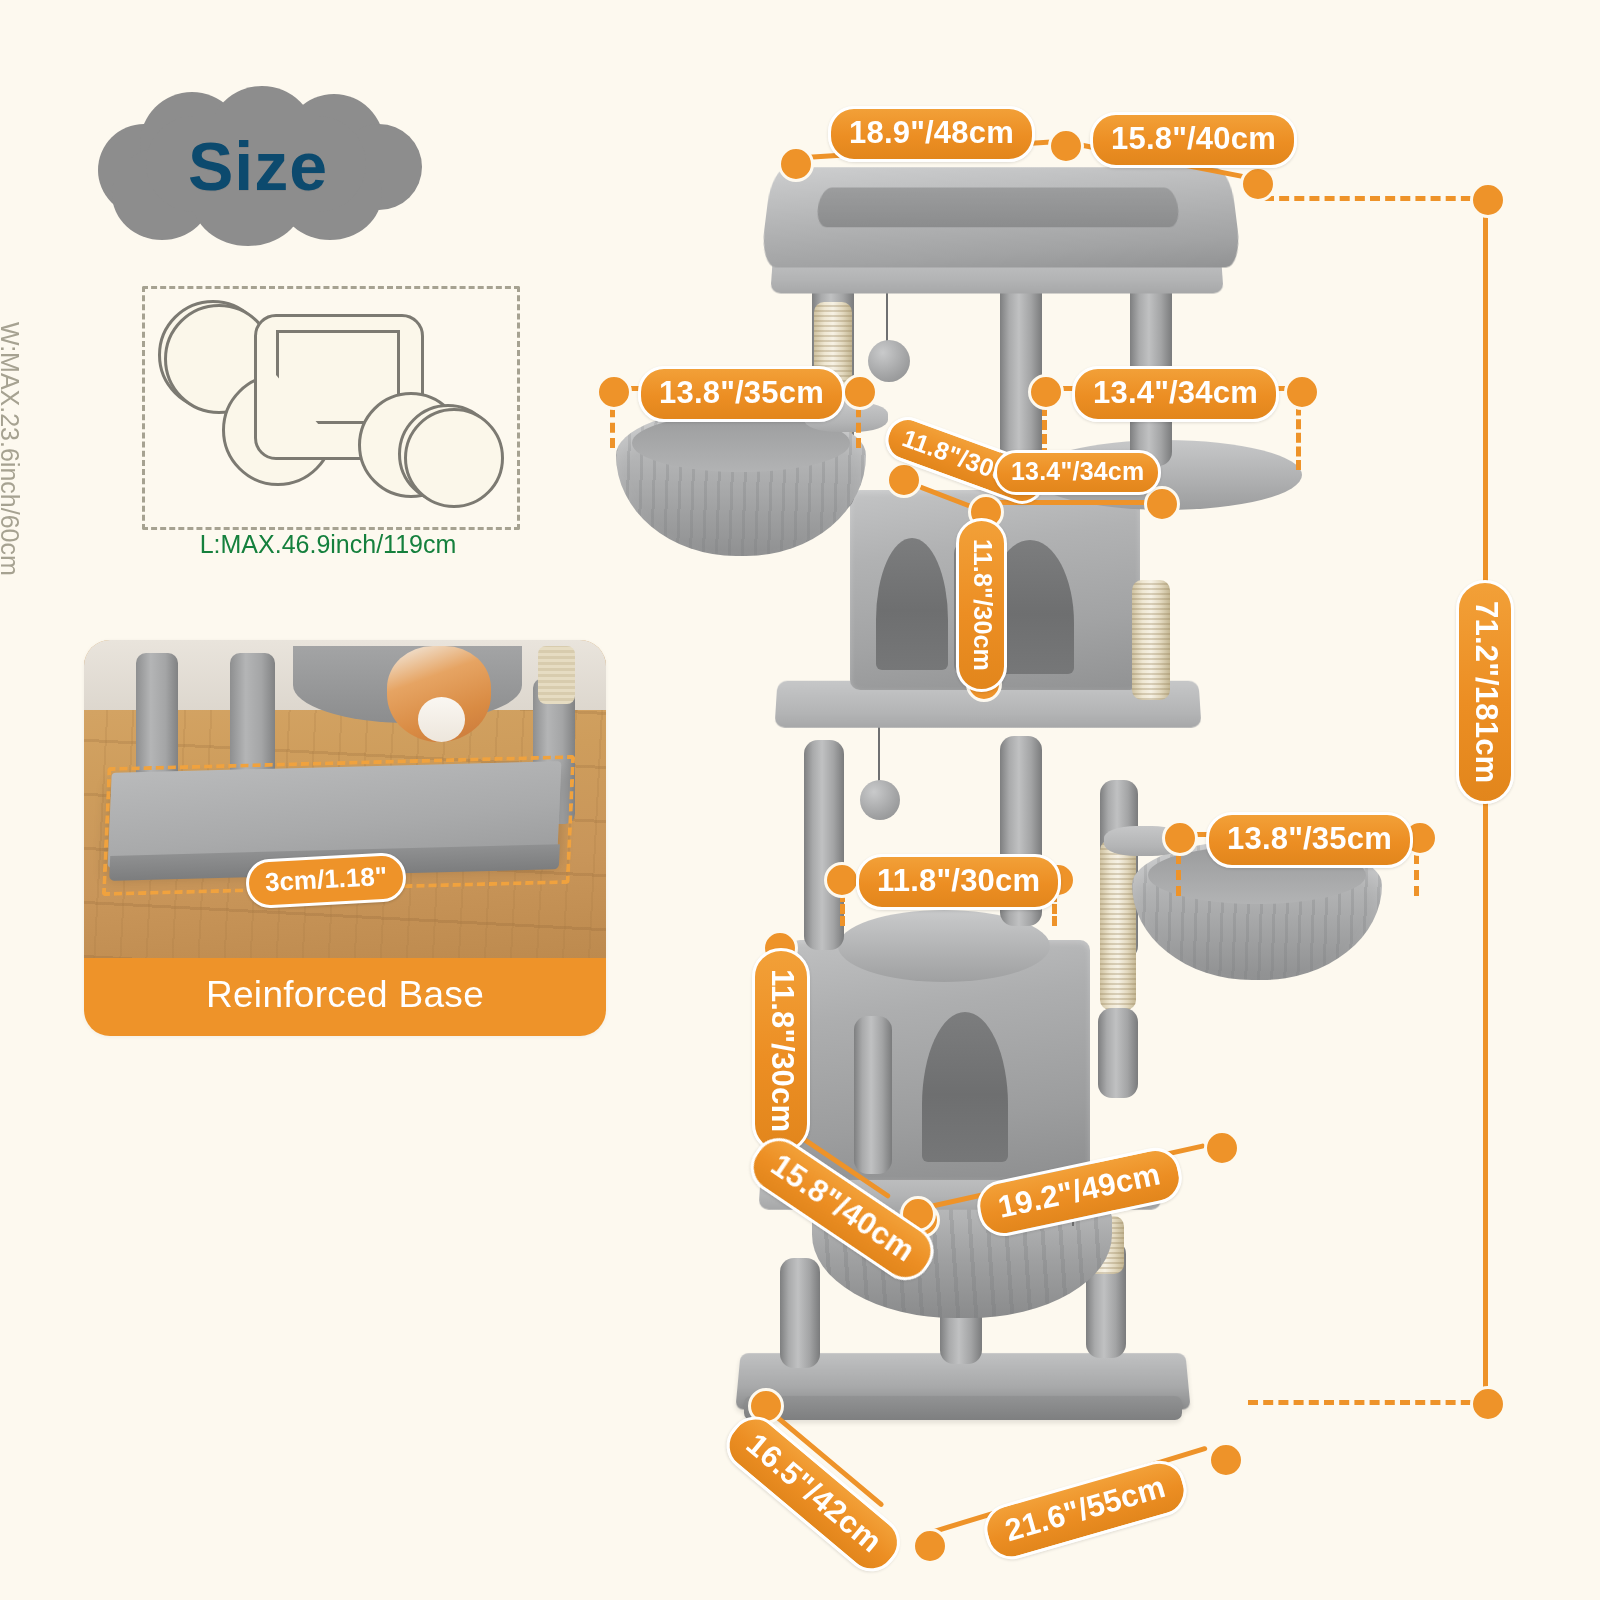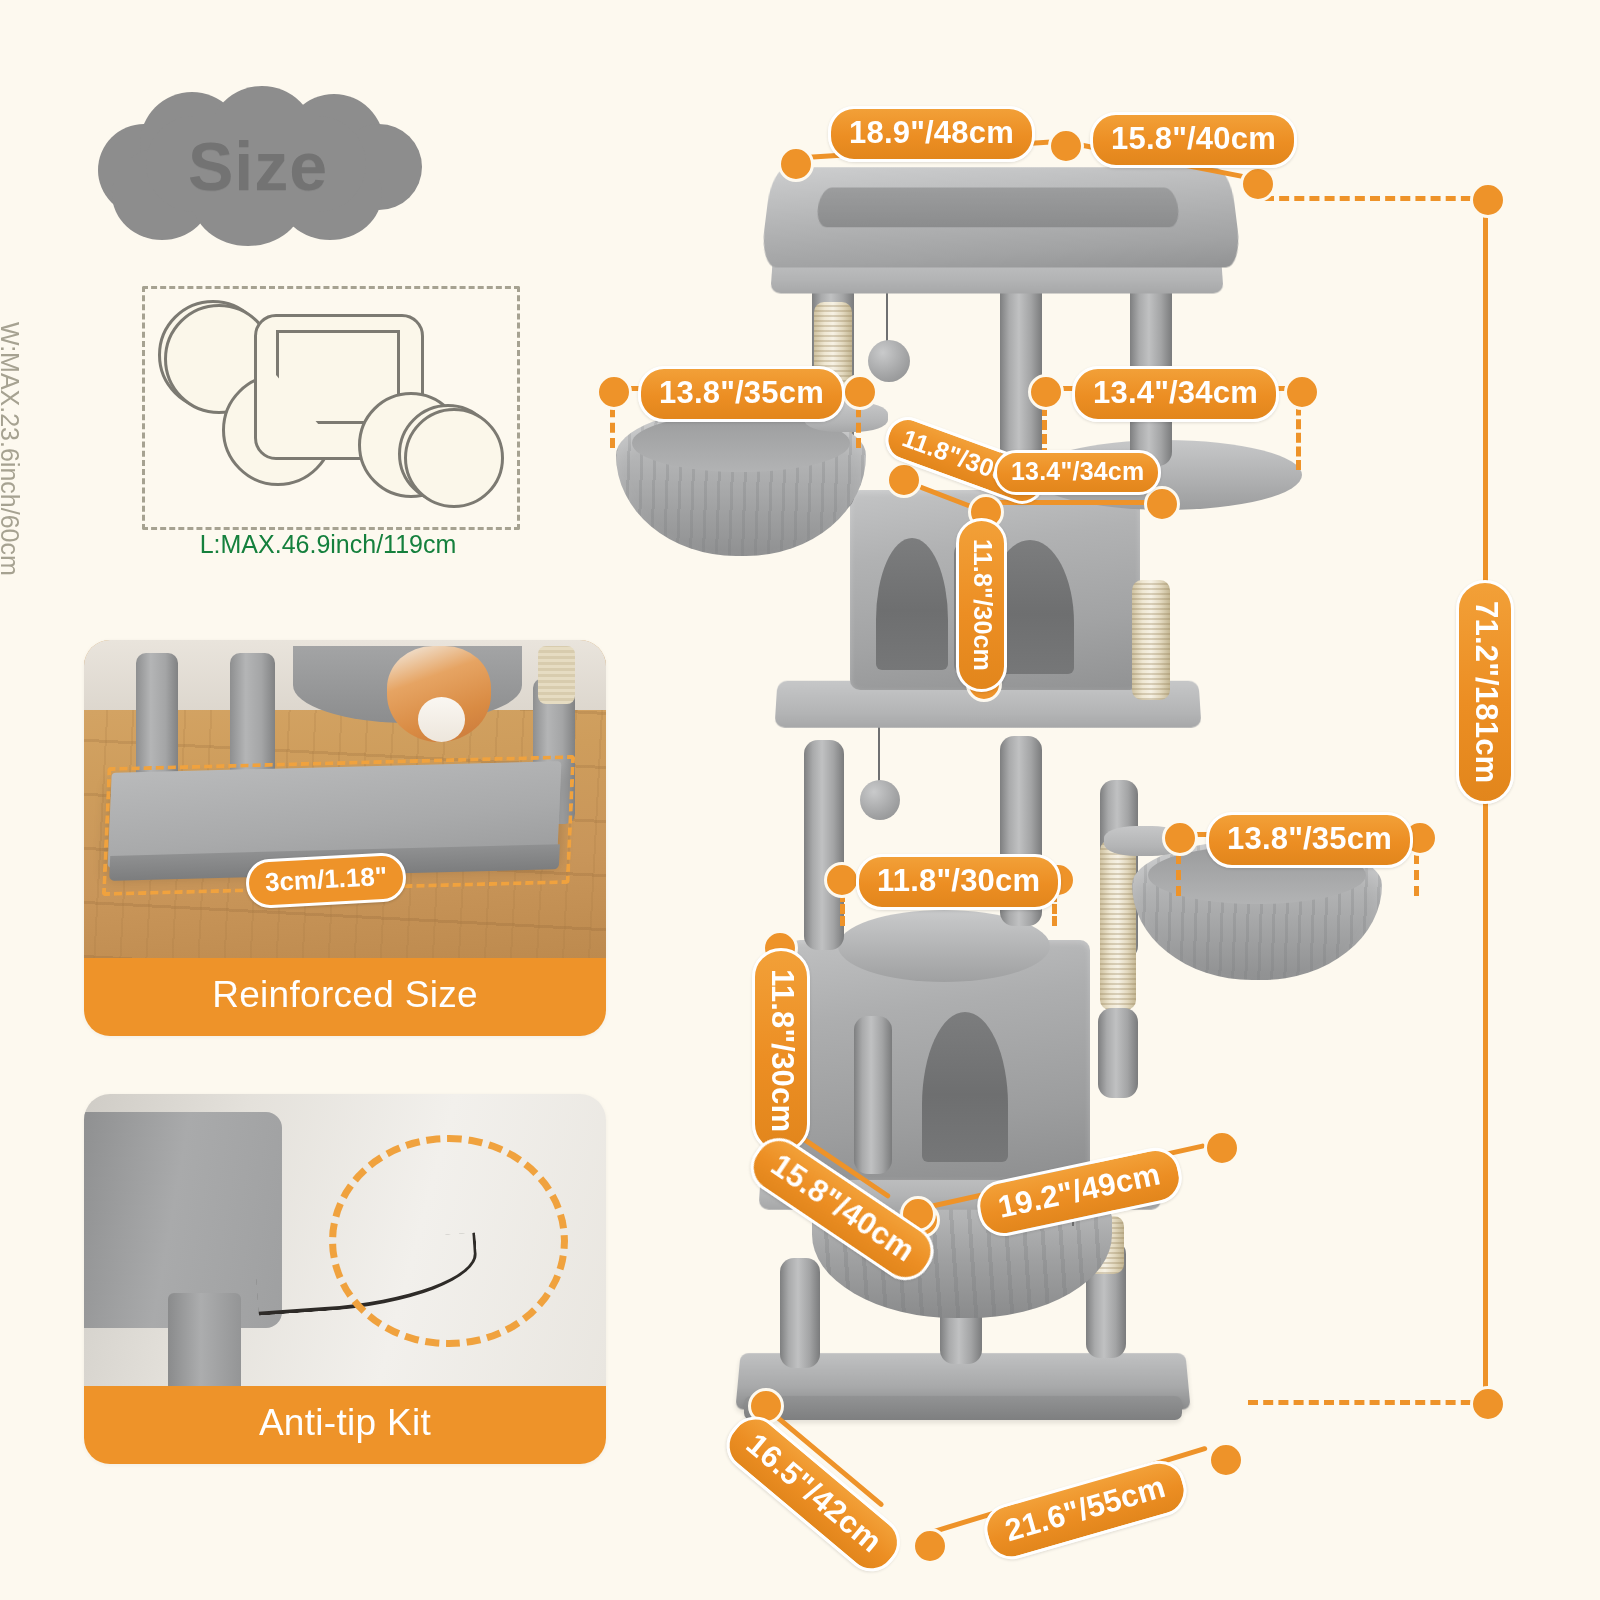--- a/index.html
+++ b/index.html
@@ -11,21 +11,21 @@
     position:relative;
   }
   #stage{position:absolute;inset:0;}
 
   
   .cloud-wrap{position:absolute;left:88px;top:86px;width:340px;height:160px;}
   .cloud-blob{position:absolute;background:#8D8D8D;border-radius:50%;}
   .cloud-label{
     position:absolute;left:0;top:0;width:340px;height:160px;
     display:flex;align-items:center;justify-content:center;
-    color:#737373;font-weight:bold;font-size:68px;letter-spacing:1px;
+    color:#0c4a6e;font-weight:bold;font-size:68px;letter-spacing:1px;
     z-index:5;text-shadow:0 1px 0 rgba(0,0,0,.05);
   }
 
   
   .pack-wrap{position:absolute;left:86px;top:262px;width:450px;height:310px;}
   .pack-box{
     position:absolute;left:56px;top:24px;width:372px;height:238px;
     border:3px dashed #A6A291;border-radius:2px;
   }
   .pack-shape{position:absolute;background:#FBF7EA;border:3px solid #7C7A72;}
@@ -221,33 +221,23 @@
 
       <div class="cat-head" style="left:58%;top:2%;width:20%;height:30%;"></div>
       <div class="cat-muzzle" style="left:64%;top:18%;width:9%;height:14%;"></div>
 
       <div class="base-slab"></div>
       <div class="base-edge"></div>
       <div class="dash-outline"></div>
 
       <div class="mini-pill" style="left:31%;top:68%;transform:rotate(-3deg);">3cm/1.18"</div>
     </div>
-    <div class="card-cap">Reinforced Size</div>
+    <div class="card-cap">Reinforced Base</div>
   </div>
 
-  <div class="card" id="card-tip">
-    <div class="card-photo">
-      <div class="tip-wall"></div>
-      <div class="tip-panel"></div>
-      <div class="tip-leg"></div>
-      <div class="tip-strap"></div>
-      <div class="tip-circle"></div>
-    </div>
-    <div class="card-cap">Anti-tip Kit</div>
-  </div>
 
   <div id="tree">
 
     <div class="board" style="left:38px;top:1212px;width:450px;height:58px;border-radius:8px;
          background:linear-gradient(180deg,#C0C1C2 0%,#A8A9AA 60%,#8B8C8D 100%);
          transform:perspective(600px) rotateX(14deg);"></div>
     <div class="board" style="left:44px;top:1256px;width:438px;height:24px;
          background:linear-gradient(180deg,#929394,#7E7F80);"></div>
 
     <div class="col" style="left:80px;top:1118px;width:40px;height:110px;"></div>

